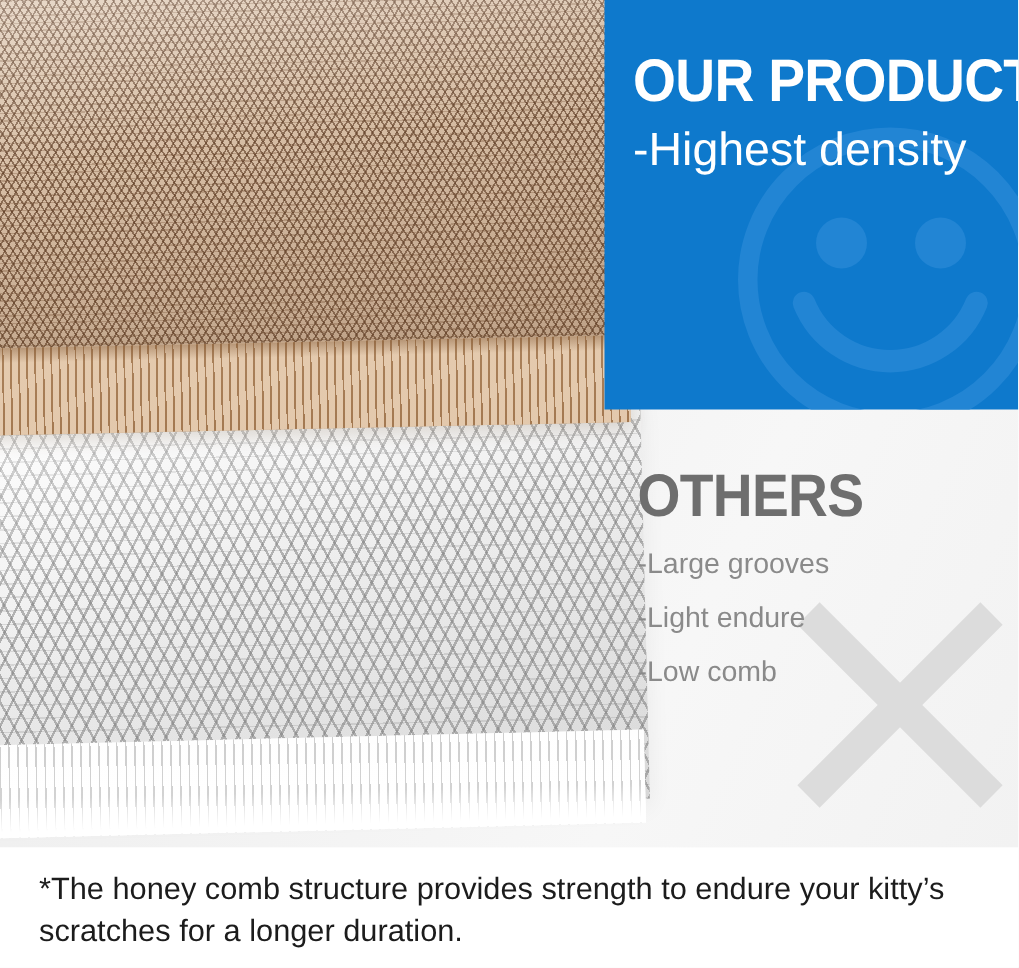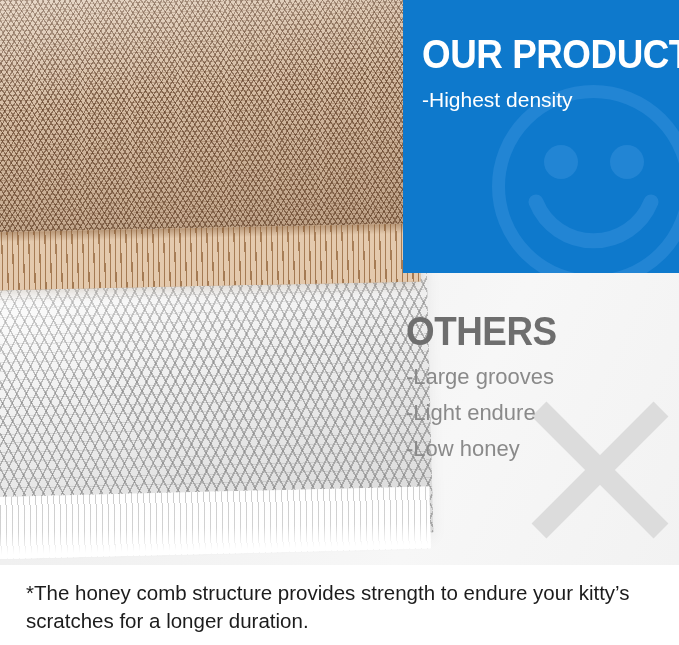--- a/index.html
+++ b/index.html
@@ -170,21 +170,21 @@
     margin: 0 0 6px 0;
     white-space: nowrap;
   }
   .blue-bullets {
     list-style: none;
     margin: 0;
     padding: 0;
   }
   .blue-bullets li {
     color: #ffffff;
-    font-size: 21px;
+    font-size: 31px;
     line-height: 36px;
     font-weight: 400;
     white-space: nowrap;
   }
 
   
   .others-panel {
     position: absolute;
     left: 403px;
     top: 273px;
@@ -194,21 +194,21 @@
   }
   .x-wm {
     position: absolute;
     left: 122px;
     top: 122px;
     width: 150px;
     height: 150px;
   }
   .others-content {
     position: absolute;
-    left: 3px;
+    left: 22px;
     top: 36px;
     right: 8px;
   }
   .others-title {
     color: #6e6e6e;
     font-family: "Liberation Sans Narrow", "Liberation Sans", sans-serif;
     font-weight: 700;
     font-size: 40px;
     line-height: 44px;
     letter-spacing: -0.5px;
@@ -217,21 +217,21 @@
     margin: 0 0 6px 0;
     white-space: nowrap;
   }
   .others-bullets {
     list-style: none;
     margin: 0;
     padding: 0;
   }
   .others-bullets li {
     color: #8a8a8a;
-    font-size: 22px;
+    font-size: 19px;
     line-height: 36px;
     font-weight: 400;
     white-space: nowrap;
   }
 
   
   .footer-caption {
     position: absolute;
     left: 0;
     top: 565px;
@@ -290,21 +290,21 @@
       <svg class="x-wm" viewBox="0 0 150 150">
         <path d="M14 14 L136 136" stroke="#dcdcdc" stroke-width="21" stroke-linecap="butt"></path>
         <path d="M136 14 L14 136" stroke="#dcdcdc" stroke-width="21" stroke-linecap="butt"></path>
       </svg>
 
       <div class="others-content">
         <h2 class="others-title">OTHERS</h2>
         <ul class="others-bullets">
           <li>-Large grooves</li>
           <li>-Light endure</li>
-          <li>-Low honey</li>
+          <li>-Low comb</li>
         </ul>
       </div>
     </div>
 
   </div>
 
   <div class="footer-caption">
     <p>*The honey comb structure provides strength to endure your kitty’s scratches for a longer duration.</p>
   </div>
 

